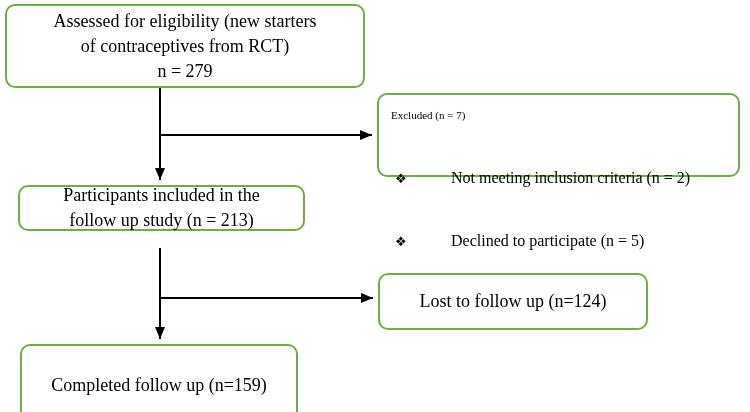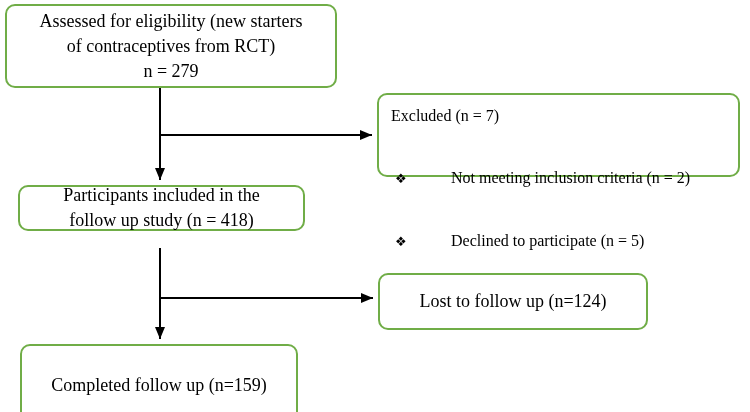--- a/index.html
+++ b/index.html
@@ -26,28 +26,28 @@
     background: #ffffff;
   }
   .node-center {
     display: flex;
     flex-direction: column;
     justify-content: center;
     align-items: center;
     text-align: center;
   }
   .line { white-space: nowrap; font-size: 18px; line-height: 25px; }
-  .node-assessed   { left: 5px;   top: 4px;   width: 332px; height: 84px; }
+  .node-assessed   { left: 5px;   top: 4px;   width: 360px; height: 84px; }
   .node-excluded   { left: 377px; top: 93px;  width: 363px; height: 84px;
                      padding: 9px 8px 8px 12px; text-align: left; }
   .node-included   { left: 18px;  top: 185px; width: 287px; height: 46px; }
   .node-lost       { left: 378px; top: 273px; width: 270px; height: 57px; }
   .node-completed  { left: 20px;  top: 344px; width: 278px; height: 83px;
                      justify-content: center; }
-  .excl-title { font-size: 16px; line-height: 23px; white-space: nowrap; }
+  .excl-title { font-size: 11px; line-height: 23px; white-space: nowrap; }
   .excl-row { display: flex; align-items: baseline; font-size: 16px; line-height: 22px; white-space: nowrap; }
   .excl-bullet {
     font-family: "DejaVu Sans", sans-serif;
     font-size: 13px;
     width: 18px;
     margin-left: 4px;
     flex: 0 0 auto;
   }
   .excl-text { margin-left: 38px; margin-top: 40px; }
 </style>
@@ -81,21 +81,21 @@
       <span class="excl-text">Not meeting inclusion criteria (n = 2)</span>
     </div>
     <div class="excl-row">
       <span class="excl-bullet">❖</span>
       <span class="excl-text">Declined to participate (n = 5)</span>
     </div>
   </div>
 
   <div class="node node-center node-included">
     <div class="line">Participants included in the</div>
-    <div class="line">follow up study (n = 418)</div>
+    <div class="line">follow up study (n = 213)</div>
   </div>
 
   <div class="node node-center node-lost">
     <div class="line">Lost to follow up (n=124)</div>
   </div>
 
   <div class="node node-center node-completed">
     <div class="line">Completed follow up (n=159)</div>
   </div>
 

